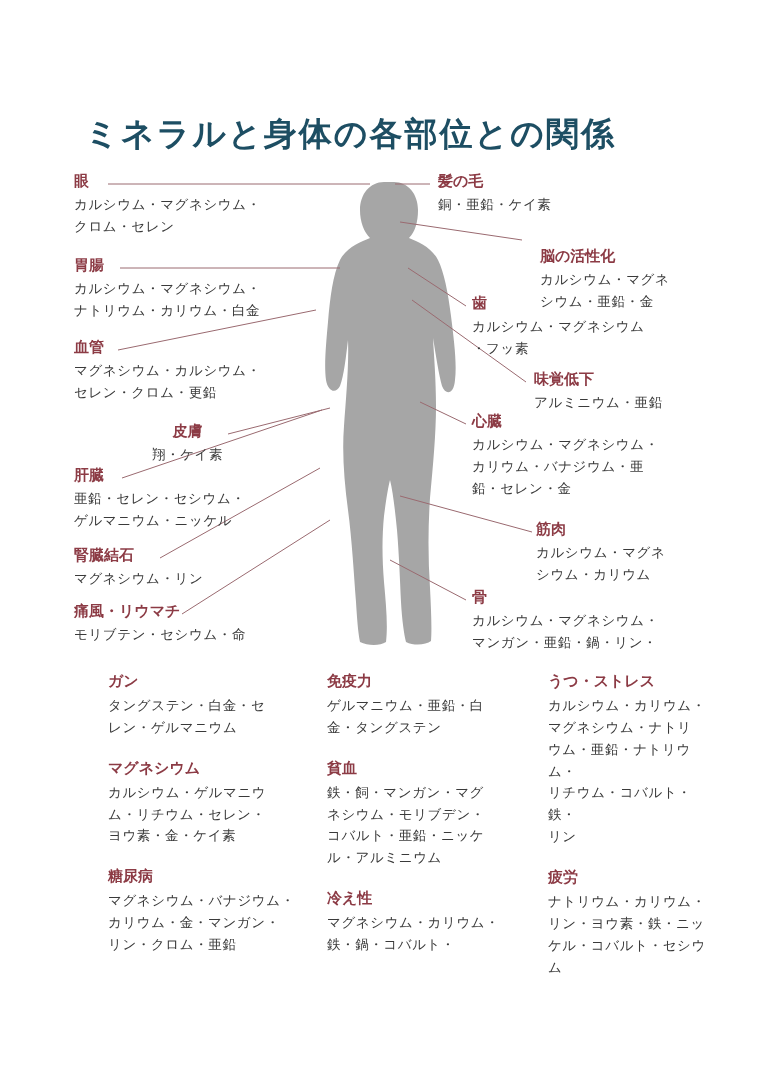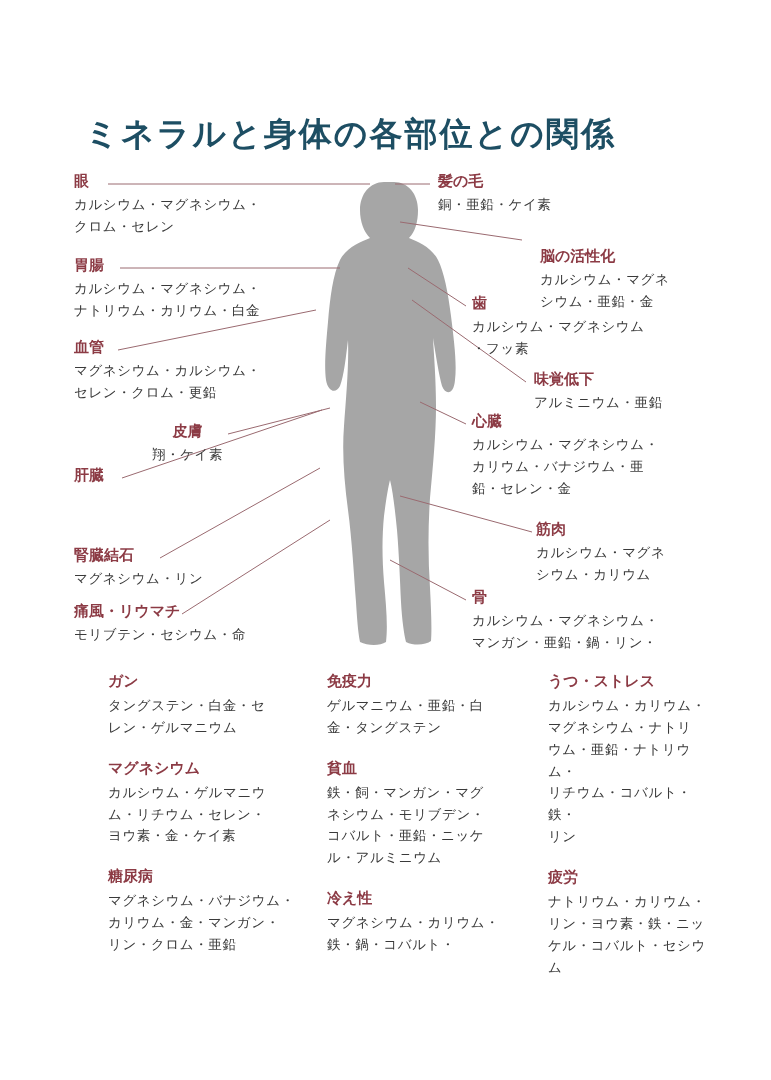--- a/index.html
+++ b/index.html
@@ -175,20 +175,22 @@
 セレン・クロム・更鉛</div>
   </div>
 
   <div class="callout" style="left:152px; top:422px;text-align:center;">
     <div class="head">皮膚</div>
     <div class="body" style="white-space:pre-line">翔・ケイ素</div>
   </div>
 
   <div class="callout" style="left:74px; top:466px;">
     <div class="head">肝臓</div>
+    <div class="body" style="white-space:pre-line">亜鉛・セレン・セシウム・
+ゲルマニウム・ニッケル</div>
   </div>
 
   <div class="callout" style="left:74px; top:546px;">
     <div class="head">腎臓結石</div>
     <div class="body" style="white-space:pre-line">マグネシウム・リン</div>
   </div>
 
   <div class="callout" style="left:74px; top:602px;">
     <div class="head">痛風・リウマチ</div>
     <div class="body" style="white-space:pre-line">モリブテン・セシウム・命</div>

